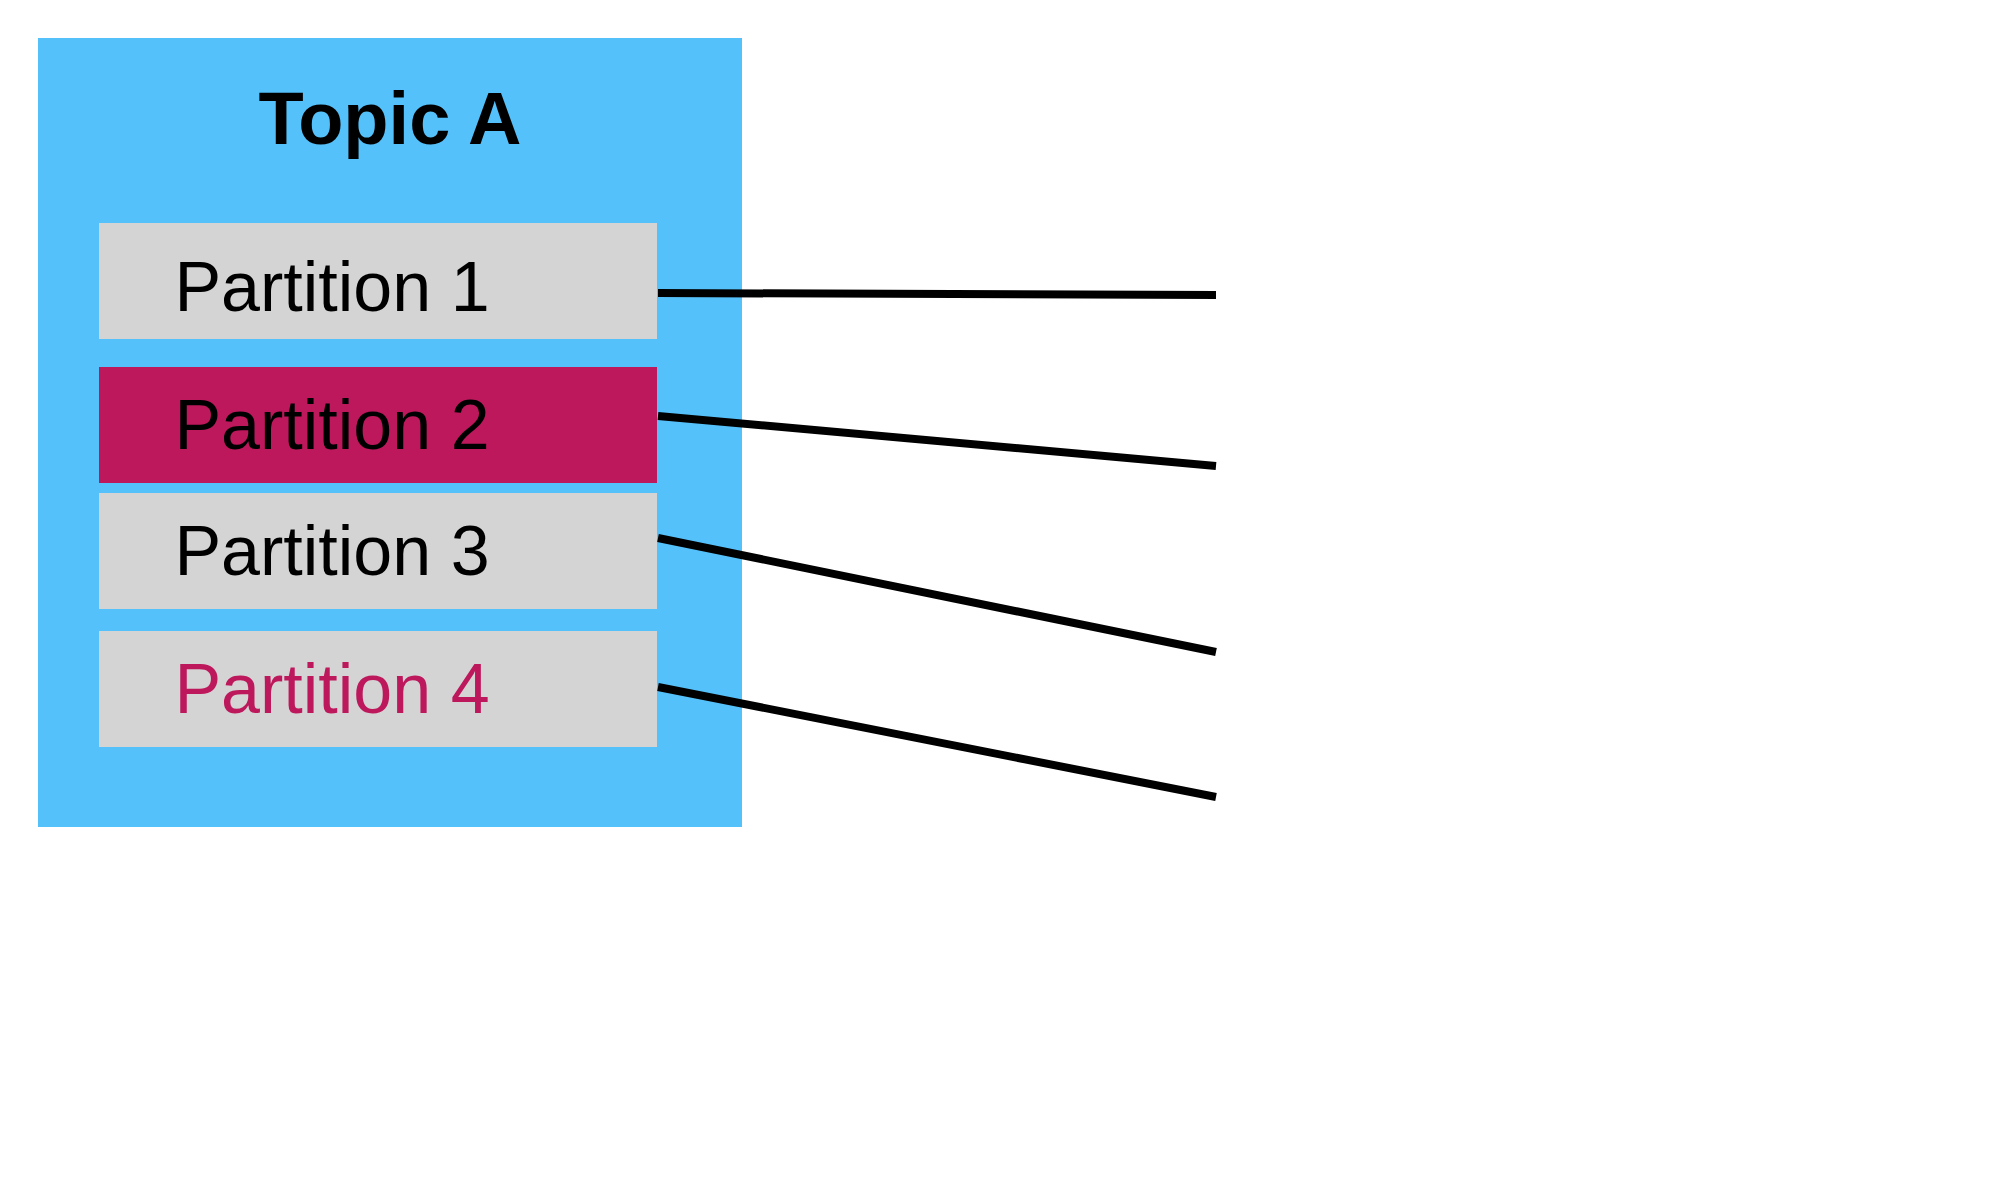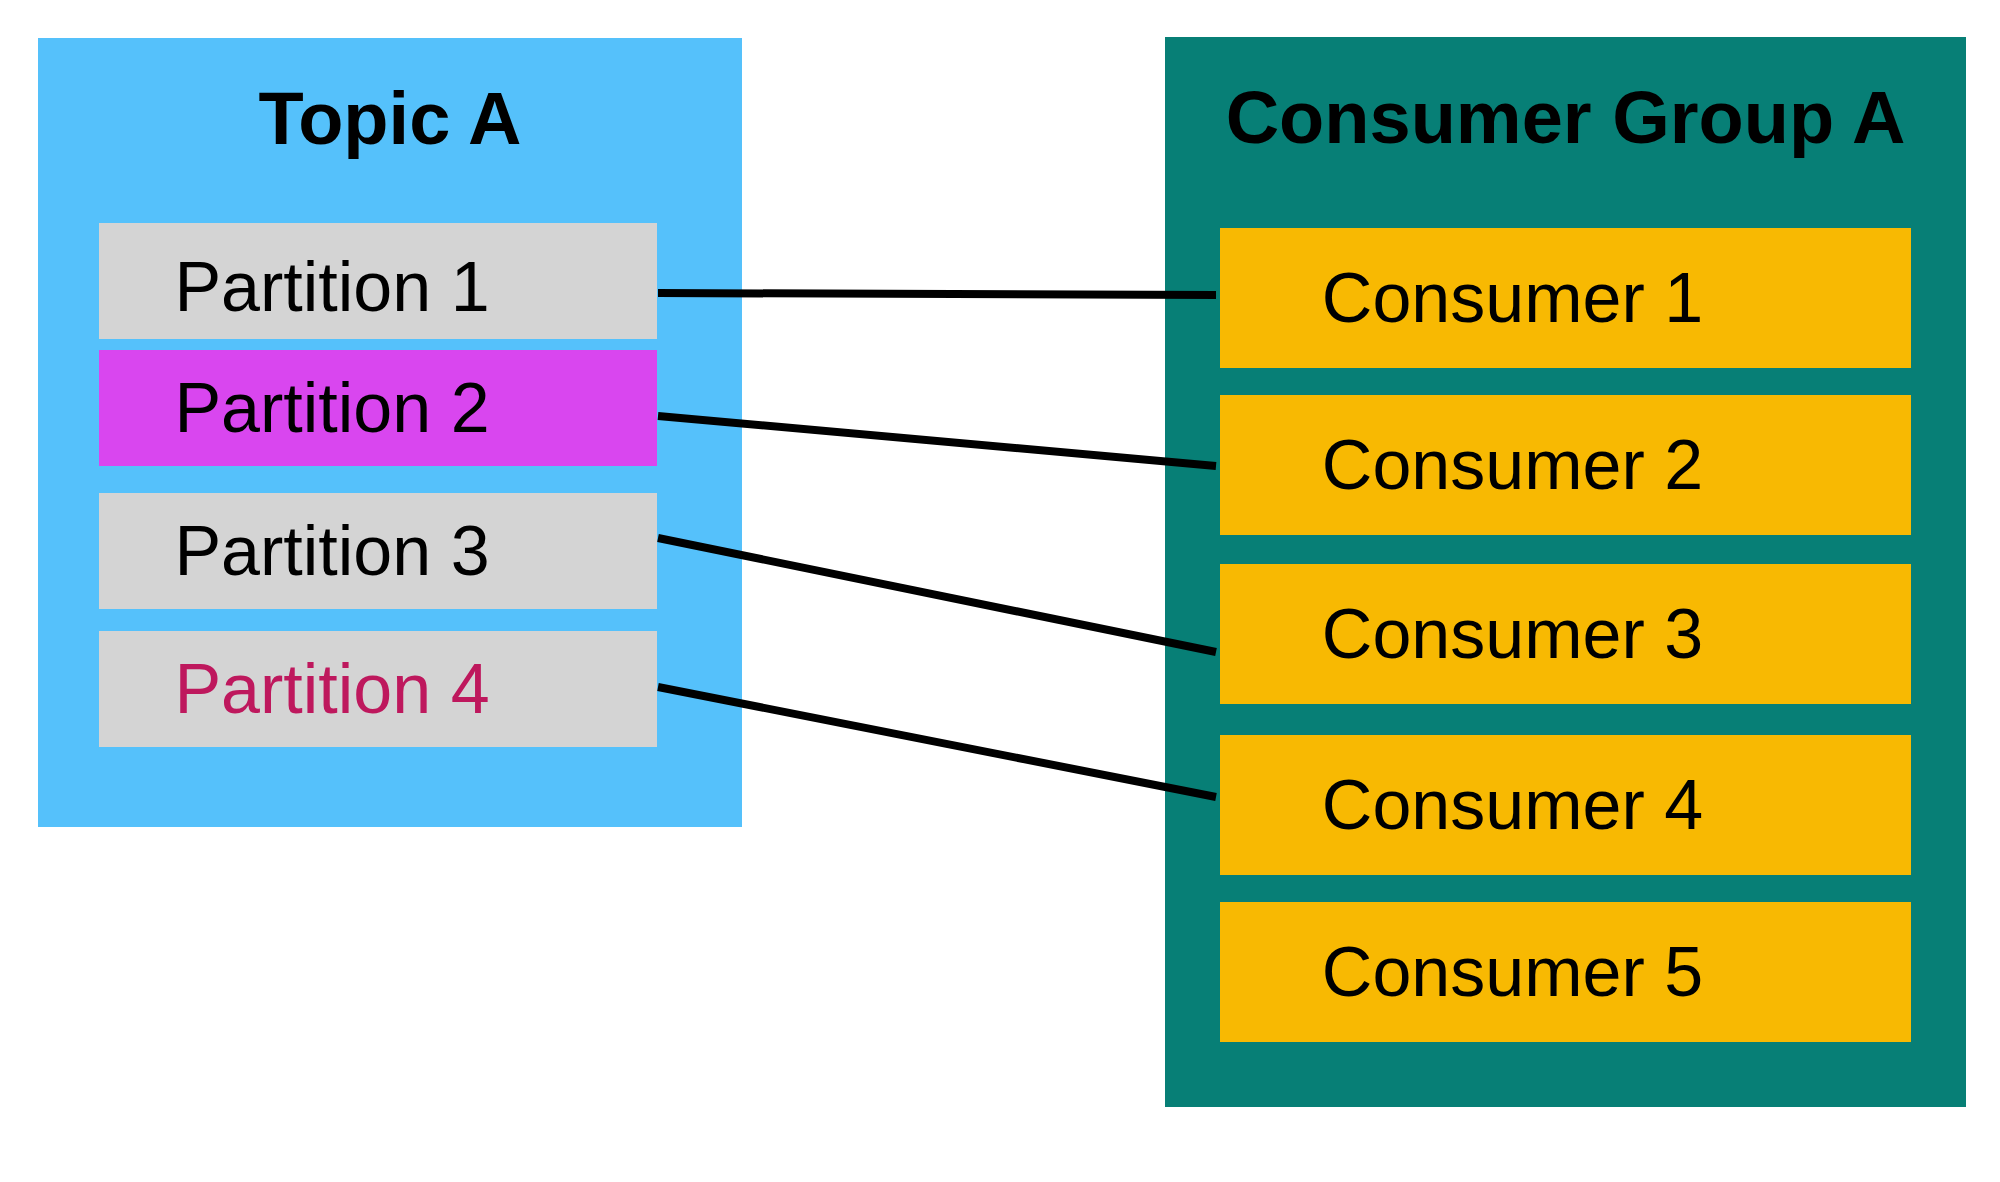--- a/index.html
+++ b/index.html
@@ -46,52 +46,32 @@
 <body>
 
 <div class="canvas">
 
   <div class="group-box topic" id="topic-box" style="background: rgb(85, 193, 251); padding-left: 26px;">
     <div class="group-title">Topic A</div>
     <div id="partitions">
         <div class="row partition-row" style="top: 185px; background: rgb(212, 212, 212);">
           <span style="color: rgb(0, 0, 0); margin-top: 12px;">Partition 1</span>
         </div>
-        <div class="row partition-row" style="top: 312px; background: #d946ef;">
+        <div class="row partition-row" style="top: 329px; background: #be185d;">
           <span style="color: rgb(0, 0, 0);">Partition 2</span>
         </div>
         <div class="row partition-row" style="top: 455px; background: rgb(212, 212, 212);">
           <span style="color: rgb(0, 0, 0);">Partition 3</span>
         </div>
         <div class="row partition-row" style="top: 593px; background: rgb(212, 212, 212);">
           <span style="color: #be185d;">Partition 4</span>
         </div>
       </div>
   </div>
 
-  <div class="group-box cgroup" id="cgroup-box" style="background: rgb(7, 127, 118);">
-    <div class="group-title">Consumer Group A</div>
-    <div id="consumers">
-        <div class="row consumer-row" style="top: 191px; background: rgb(248, 185, 2);">
-          <span style="color: rgb(0, 0, 0);">Consumer 1</span>
-        </div>
-        <div class="row consumer-row" style="top: 358px; background: rgb(248, 185, 2);">
-          <span style="color: rgb(0, 0, 0);">Consumer 2</span>
-        </div>
-        <div class="row consumer-row" style="top: 527px; background: rgb(248, 185, 2);">
-          <span style="color: rgb(0, 0, 0);">Consumer 3</span>
-        </div>
-        <div class="row consumer-row" style="top: 698px; background: rgb(248, 185, 2);">
-          <span style="color: rgb(0, 0, 0);">Consumer 4</span>
-        </div>
-        <div class="row consumer-row" style="top: 865px; background: rgb(248, 185, 2);">
-          <span style="color: rgb(0, 0, 0);">Consumer 5</span>
-        </div>
-      </div>
-  </div>
 
   <svg class="overlay" id="overlay" width="2000" height="1182">
       <line x1="658" y1="293" x2="1216" y2="295" stroke="#000000" stroke-width="8"></line>
       <line x1="658" y1="416" x2="1216" y2="466" stroke="#000000" stroke-width="8"></line>
       <line x1="658" y1="538" x2="1216" y2="652" stroke="#000000" stroke-width="8"></line>
       <line x1="658" y1="687" x2="1216" y2="797" stroke="#000000" stroke-width="8"></line>
     </svg>
 
 </div>
 

